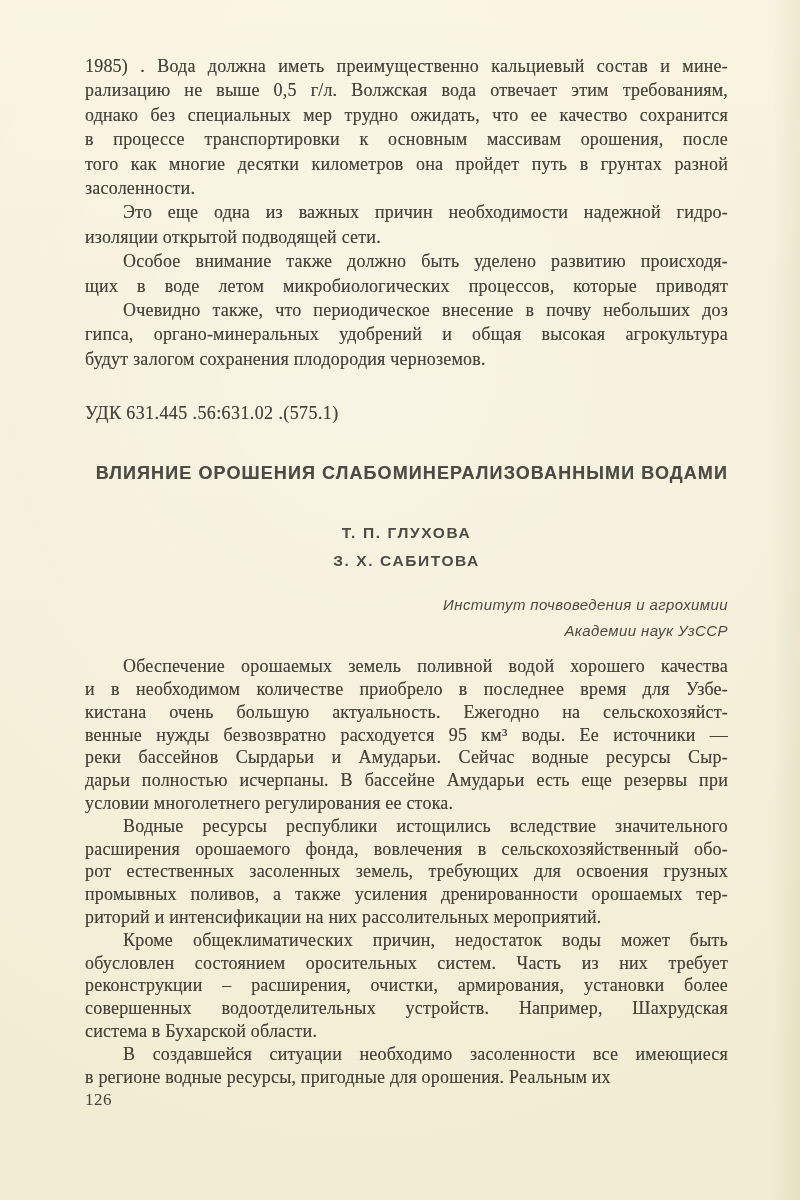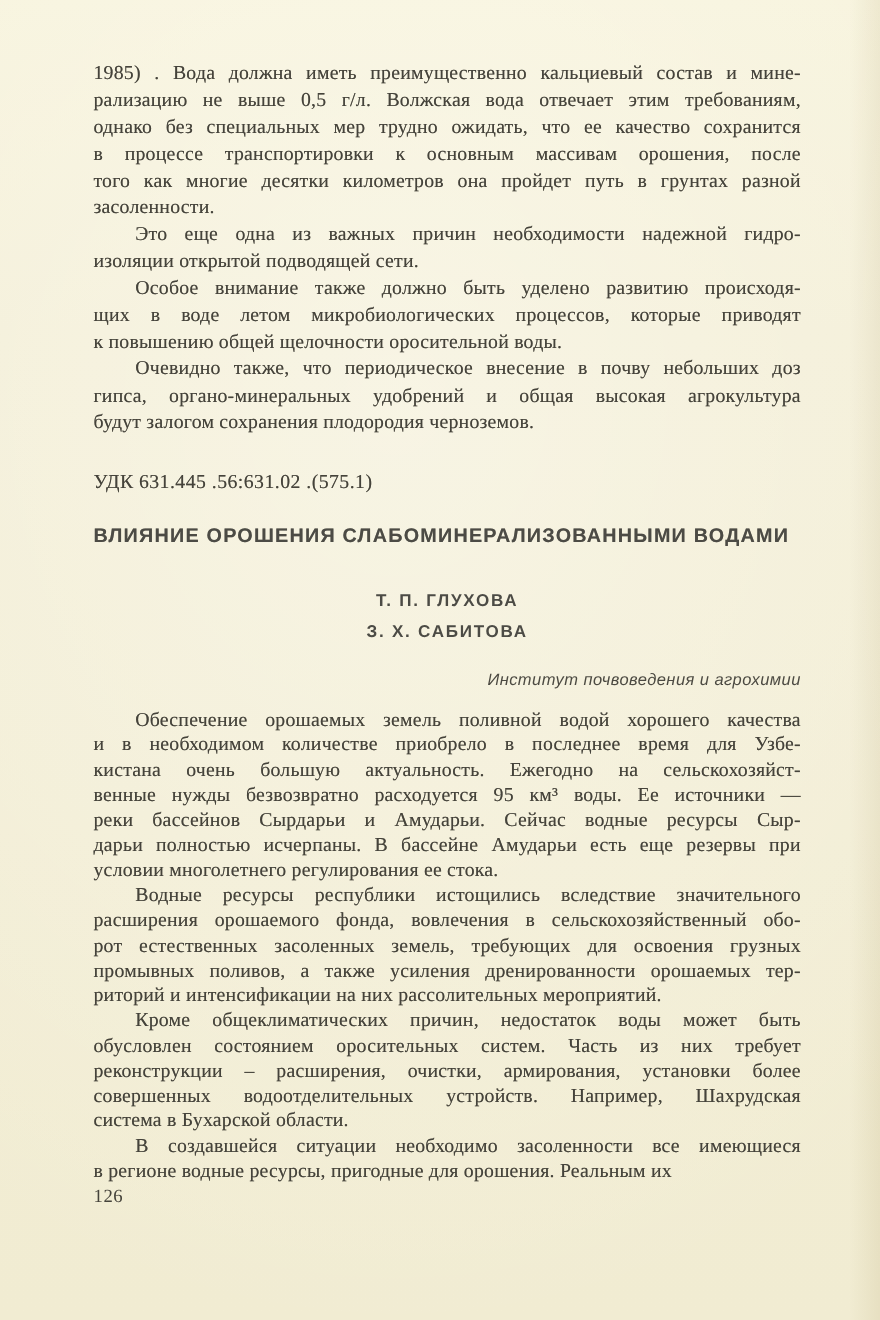--- a/index.html
+++ b/index.html
@@ -32,27 +32,27 @@
   .line { text-align: justify; text-align-last: justify; }
   .line.last { text-align-last: left; }
   .para[data-indent] .line.indent { text-indent: 38px; }
   .udc {
     margin-top: 32px;
     font-size: 18px;
     letter-spacing: 0.4px;
     text-shadow: 0 0 0.5px rgba(62,58,48,0.55);
   }
   .title {
-    margin: 25px 0 0 0;
+    margin: 36px 0 0 0;
     font-family: "Liberation Sans", sans-serif;
     font-size: 18px;
     font-weight: bold;
     line-height: 27px;
     letter-spacing: 1.1px;
-    text-align: left;
+    text-align: right;
     color: #4c4b45;
     text-shadow: 0 0 0.6px rgba(70,68,60,0.5);
   }
   .authors {
     margin-top: 32px;
     font-family: "Liberation Sans", sans-serif;
     font-size: 15.5px;
     font-weight: bold;
     line-height: 28px;
     letter-spacing: 1.6px;
@@ -91,21 +91,20 @@
           <div class="line">того как многие десятки километров она пройдет путь в грунтах разной</div>
           <div class="line last">засоленности.</div>
         </div>
       <div class="para" data-indent="">
           <div class="line indent">Это еще одна из важных причин необходимости надежной гидро-</div>
           <div class="line last">изоляции открытой подводящей сети.</div>
         </div>
       <div class="para" data-indent="">
           <div class="line indent">Особое внимание также должно быть уделено развитию происходя-</div>
           <div class="line">щих в воде летом микробиологических процессов, которые приводят</div>
-          <div class="line last">к повышению общей щелочности оросительной воды.</div>
         </div>
       <div class="para" data-indent="">
           <div class="line indent">Очевидно также, что периодическое внесение в почву небольших доз</div>
           <div class="line">гипса, органо-минеральных удобрений и общая высокая агрокультура</div>
           <div class="line last">будут залогом сохранения плодородия черноземов.</div>
         </div>
     </section>
 
     <div class="udc">УДК 631.445 .56:631.02 .(575.1)</div>
 
@@ -113,20 +112,21 @@
       <div class="title-line">ВЛИЯНИЕ ОРОШЕНИЯ СЛАБОМИНЕРАЛИЗОВАННЫМИ ВОДАМИ</div>
     </h1>
 
     <div class="authors">
       <div class="author">Т. П. ГЛУХОВА</div>
       <div class="author">З. Х. САБИТОВА</div>
     </div>
 
     <div class="affiliation">
       <div class="affiliation-line">Институт почвоведения и агрохимии</div>
+      <div class="affiliation-line">Академии наук УзССР</div>
     </div>
 
     <section class="body-text">
       <div class="para" data-indent="">
           <div class="line indent">Обеспечение орошаемых земель поливной водой хорошего качества</div>
           <div class="line">и в необходимом количестве приобрело в последнее время для Узбе-</div>
           <div class="line">кистана очень большую актуальность. Ежегодно на сельскохозяйст-</div>
           <div class="line">венные нужды безвозвратно расходуется 95 км³ воды. Ее источники —</div>
           <div class="line">реки бассейнов Сырдарьи и Амударьи. Сейчас водные ресурсы Сыр-</div>
           <div class="line">дарьи полностью исчерпаны. В бассейне Амударьи есть еще резервы при</div>

